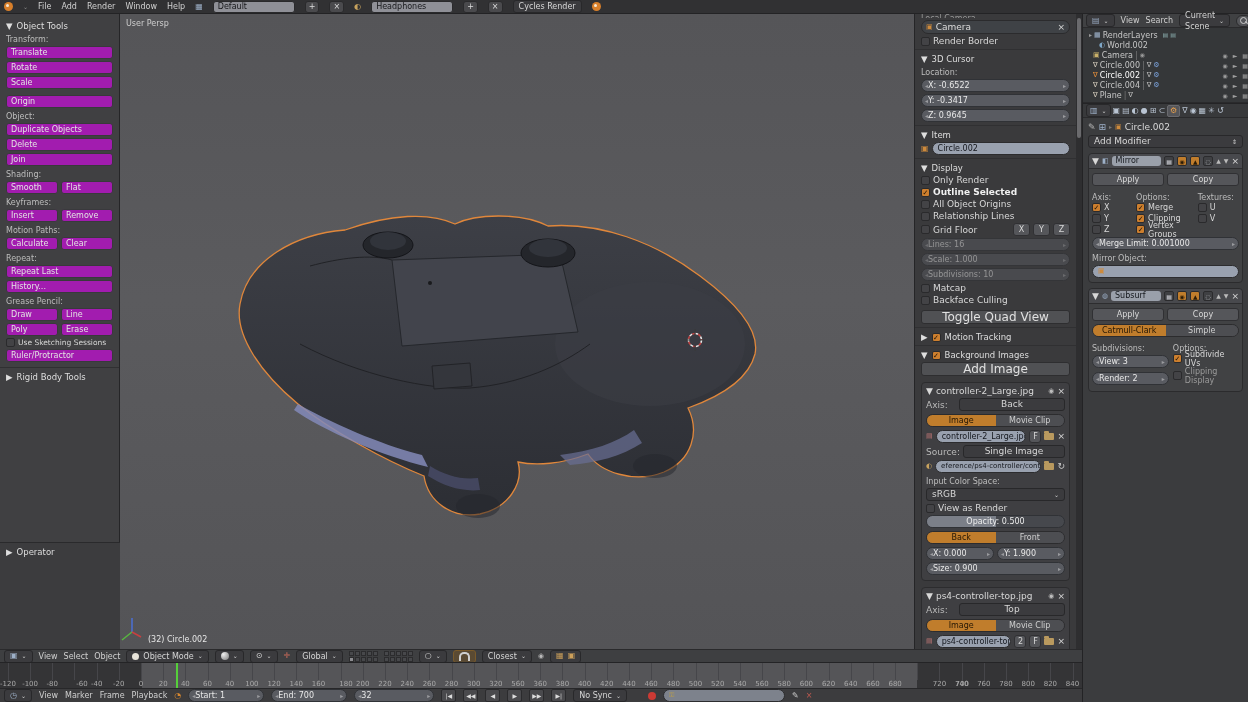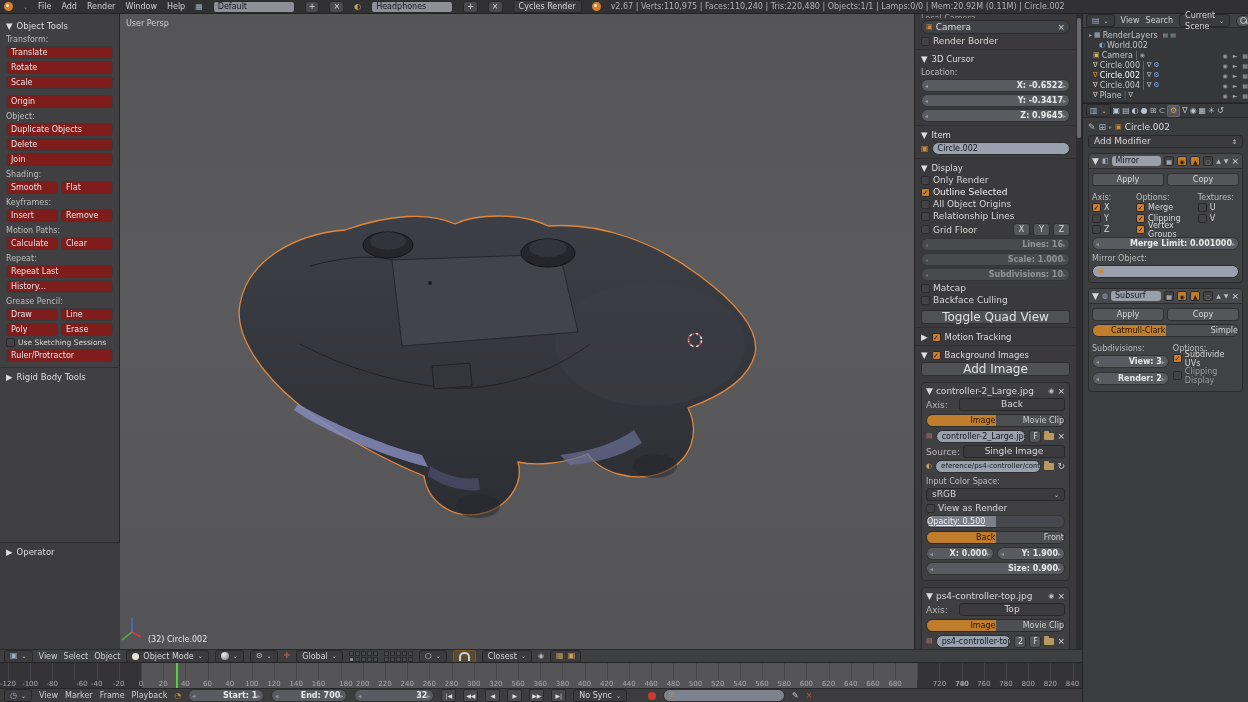--- a/index.html
+++ b/index.html
@@ -14,38 +14,38 @@
   .logo:after{content:"";position:absolute;left:2px;top:2px;width:3px;height:3px;border-radius:50%;background:#f4e7d4;}
   .menu{color:#d0d0d0;}
   .hfield{display:inline-flex;align-items:center;background:#8f9097;color:#17181b;border:1px solid #2a2a2c;
           border-radius:3px;height:10px;line-height:10px;padding:0 4px;}
   .hbtn{background:#4a4a4d;border:1px solid #2a2a2c;border-radius:3px;height:10px;line-height:10px;padding:0 3px;color:#ddd;}
   .dd{display:inline-flex;align-items:center;gap:4px;background:#3b3b3e;border:1px solid #28282a;border-radius:3px;
       height:11px;line-height:11px;padding:0 5px;color:#d6d6d6;}
   .stats{color:#b4b4b4;font-size:8px;}
   
   .row{display:flex;align-items:center;gap:3px;margin:2px 0;}
-  .tbtn{background:#7f1d1d;border:1px solid #39393c;border-radius:3px;height:11px;line-height:11px;
+  .tbtn{background:#a21caf;border:1px solid #39393c;border-radius:3px;height:11px;line-height:11px;
         padding:0 4px;color:#e3e3e3;font-size:8px;flex:1;overflow:hidden;white-space:nowrap;}
   .lbl{color:#bdbdbd;font-size:8px;margin-top:4px;}
   .phead{display:flex;align-items:center;gap:4px;color:#dedede;font-size:8.5px;margin:4px 0 2px;}
   .chk{width:9px;height:9px;box-sizing:border-box;background:#434346;border:1px solid #2a2a2c;border-radius:2px;
        font-size:7px;line-height:8px;text-align:center;color:#1d1205;flex:0 0 auto;}
   .chk.on{background:#cd7f2e;}
   .slider{display:flex;align-items:center;background:#595b61;border:1px solid #303236;border-radius:7px;
           height:11px;line-height:11px;font-size:8px;color:#e8e8e8;padding:0 3px;flex:1;}
-  .slider .sv{flex:1;text-align:right;font-weight:bold;}
+  .slider .sv{flex:1;text-align:left;}
   .slider .sa{opacity:.45;font-size:6px;}
   .slider.dim{opacity:.5;}
   .db{background:#55565a;border:1px solid #303033;border-radius:3px;height:11px;line-height:11px;
       text-align:center;color:#d8d8d8;font-size:8px;}
   .wbtn{background:#505154;border:1px solid #2e2e30;border-radius:3px;height:12px;line-height:12px;
         text-align:center;color:#e0e0e0;font-size:12px;}
   .tabs{display:flex;border:1px solid #2c2c2e;border-radius:8px;overflow:hidden;height:11px;line-height:11px;
-        text-align:right;font-size:8px;}
+        text-align:center;font-size:8px;}
   .tab{flex:1;background:#4d4e52;color:#cfcfcf;}
   .tab.on{background:#c07d2c;color:#241705;}
   .lf{display:flex;align-items:center;gap:3px;background:#99a1af;color:#14171d;border:1px solid #2c2c2e;
       border-radius:7px;height:11px;line-height:11px;padding:0 5px;font-size:8px;overflow:hidden;white-space:nowrap;}
   
   #toolshelf{left:0;top:14px;width:120px;height:635px;background:#404042;border-right:1px solid #252527;
              box-sizing:border-box;padding:3px 6px;font-size:8px;}
   #operator{position:absolute;left:0;bottom:0;width:120px;height:107px;border-top:1px solid #2a2a2c;
             background:#3c3c3e;padding:4px 6px;box-sizing:border-box;color:#c9c9c9;}
   
@@ -53,21 +53,21 @@
             background:linear-gradient(#555558,#5b5b5e 45%,#545457);}
   .vp-text{position:absolute;color:#cfcfcf;font-size:8px;}
   
   #npanel{position:absolute;right:6px;top:0;width:162px;height:635px;background:#3a3a3c;
           border-left:1px solid #252527;box-sizing:border-box;padding:2px 6px;overflow:hidden;}
   #npanel-scroll{position:absolute;right:0;top:0;width:6px;height:635px;background:#2e2e30;}
   #npanel-scroll div{position:absolute;left:1px;top:4px;width:4px;height:120px;border-radius:2px;background:#6a6a6d;}
   .nsep{border-top:1px solid #303032;margin:3px -6px 2px;}
   .ibox{border:1px solid #2c2c2e;border-radius:4px;background:#3f3f42;padding:3px 4px;margin-top:6px;}
   .opac{position:relative;flex:1;height:11px;border:1px solid #303236;border-radius:7px;overflow:hidden;
-        background:#46484d;font-size:8px;color:#ececec;text-align:left;line-height:11px;text-decoration:underline;}
+        background:#46484d;font-size:8px;color:#ececec;text-align:center;line-height:11px;}
   .opac .fill{position:absolute;left:0;top:0;bottom:0;width:50%;background:#7b7f88;}
   .opac .txt{position:relative;}
   
   #v3dheader{left:0;top:649px;width:1082px;height:13px;background:#3e3f41;border-top:1px solid #2a2a2c;
              box-sizing:border-box;display:flex;align-items:center;gap:6px;padding:0 4px;font-size:8px;}
   #tl-ruler{left:0;top:662px;width:1082px;height:26px;background:#343436;border-top:1px solid #242426;overflow:hidden;}
   #tl-header{left:0;top:688px;width:1082px;height:14px;background:#3c3c3e;border-top:1px solid #272729;
              box-sizing:border-box;display:flex;align-items:center;gap:7px;padding:0 4px;font-size:8px;}
   .tick{position:absolute;top:0;width:1px;height:17px;background:#46464a;}
   .ticklbl{position:absolute;top:17px;width:26px;text-align:center;font-size:7px;color:#a9a9a9;}
@@ -122,21 +122,20 @@
     <span class="hbtn">+</span>
     <span class="hbtn">×</span>
     <span class="i" style="color:#c8a35e;">◐</span>
     <span class="hfield" style="width:72px;">Headphones</span>
     <span class="hbtn">+</span>
     <span class="hbtn">×</span>
     <span class="dd">
         <span>Cycles Render</span>
       </span>
     <span class="logo"></span>
-    <span class="stats">v2.67 | Verts:110,975 | Faces:110,240 | Tris:220,480 | Objects:1/1 | Lamps:0/0 | Mem:20.92M (0.11M) | Circle.002</span>
   </div>
 
   <div id="viewport" class="abs">
     <svg width="962" height="635" viewBox="120 0 962 635">
       <defs>
         <linearGradient id="bodyg" x1="0" y1="0" x2="0" y2="1">
           <stop offset="0" stop-color="#3d3f46"></stop>
             <stop offset="1" stop-color="#2c2e34"></stop>
         </linearGradient>
       </defs>
@@ -233,21 +232,21 @@
       <div class="phead">
           <span class="i">▼</span>
           <span>Display</span>
         </div>
       <div class="row">
           <span class="chk"></span>
           <span>Only Render</span>
         </div>
       <div class="row">
           <span class="chk on">✓</span>
-          <span style="color:#f0f0f0;">Outline Selected</span>
+          <span style="color:#f0f0f0;font-weight:bold;">Outline Selected</span>
         </div>
       <div class="row">
           <span class="chk"></span>
           <span>All Object Origins</span>
         </div>
       <div class="row">
           <span class="chk"></span>
           <span>Relationship Lines</span>
         </div>
       <div class="row">

